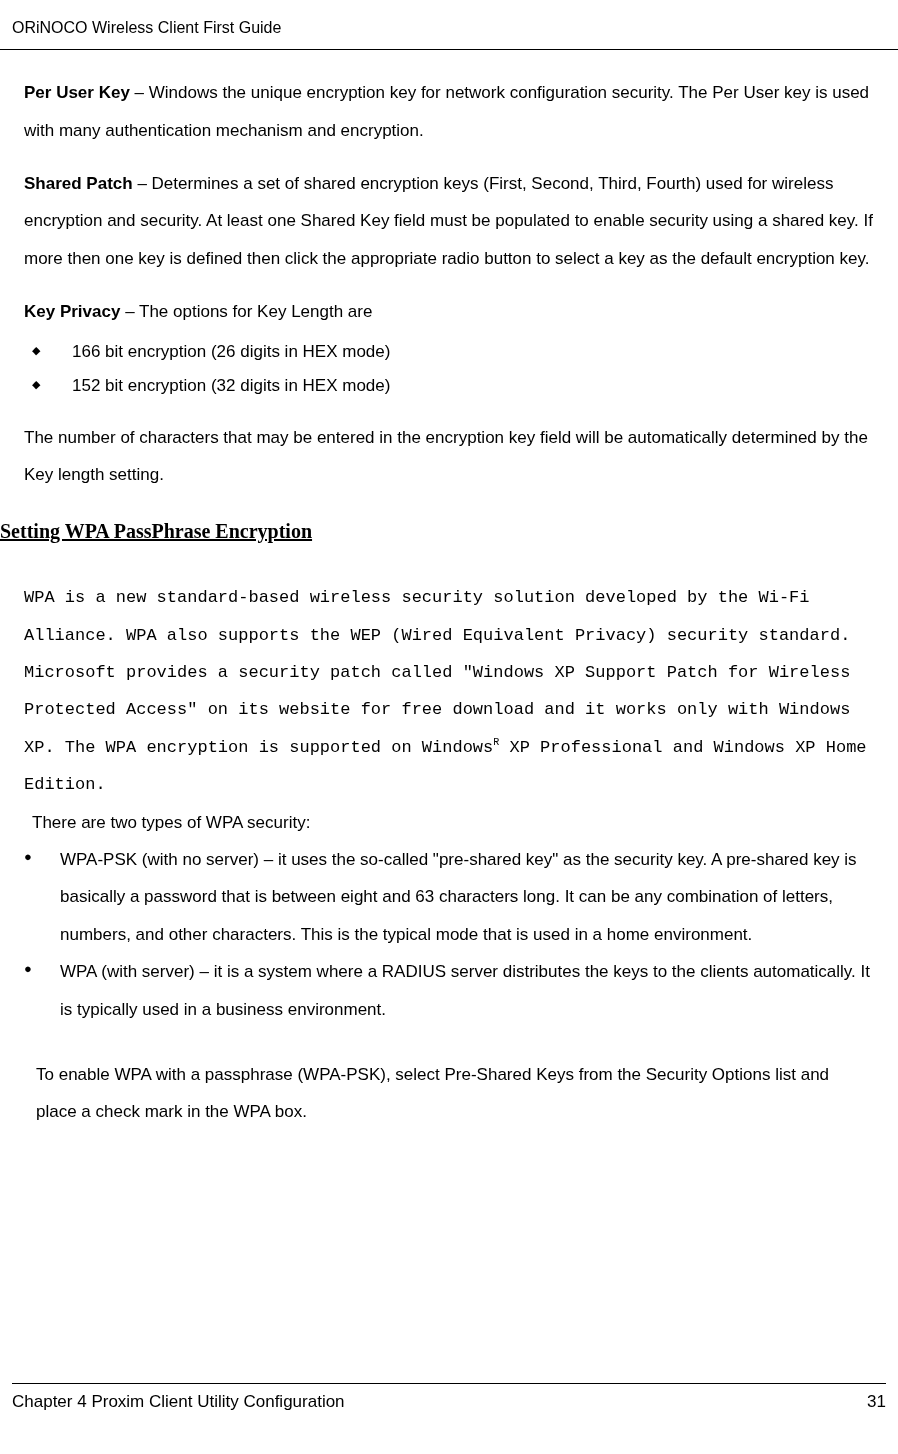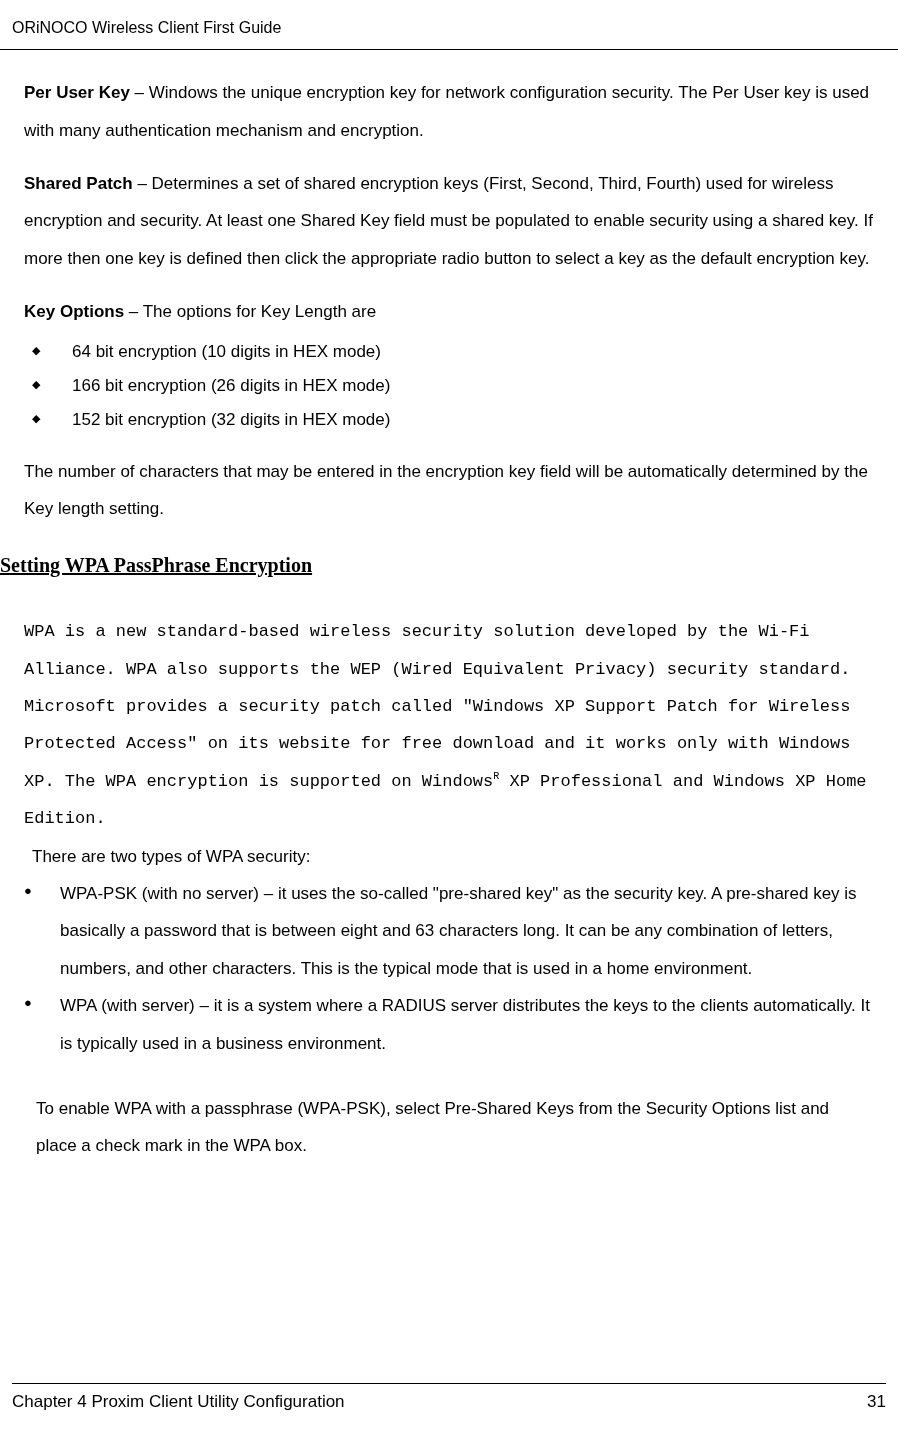--- a/index.html
+++ b/index.html
@@ -105,25 +105,24 @@
 
   <div class="para">
     <span class="bold">Per User Key</span><span> – Windows the unique encryption key for network configuration security. The Per User key is used with many authentication mechanism and encryption.</span>
   </div>
 
   <div class="para">
     <span class="bold">Shared Patch</span><span> – Determines a set of shared encryption keys (First, Second, Third, Fourth) used for wireless encryption and security. At least one Shared Key field must be populated to enable security using a shared key. If more then one key is defined then click the appropriate radio button to select a key as the default encryption key.</span>
   </div>
 
   <div class="para" style="margin-bottom:4px;">
-    <span class="bold">Key Options</span><span> – The options for Key Length are</span>
+    <span class="bold">Key Privacy</span><span> – The options for Key Length are</span>
   </div>
 
   <ul class="bullet-list diamond">
-    <li><span>64 bit encryption (10 digits in HEX mode)</span></li>
     <li><span>166 bit encryption (26 digits in HEX mode)</span></li>
     <li><span>152 bit encryption (32 digits in HEX mode)</span></li>
   </ul>
 
   <div class="para">
     <span>The number of characters that may be entered in the encryption key field will be automatically determined by the Key length setting.</span>
   </div>
 
   <div class="section-heading">
     <span>Setting WPA PassPhrase Encryption</span>

